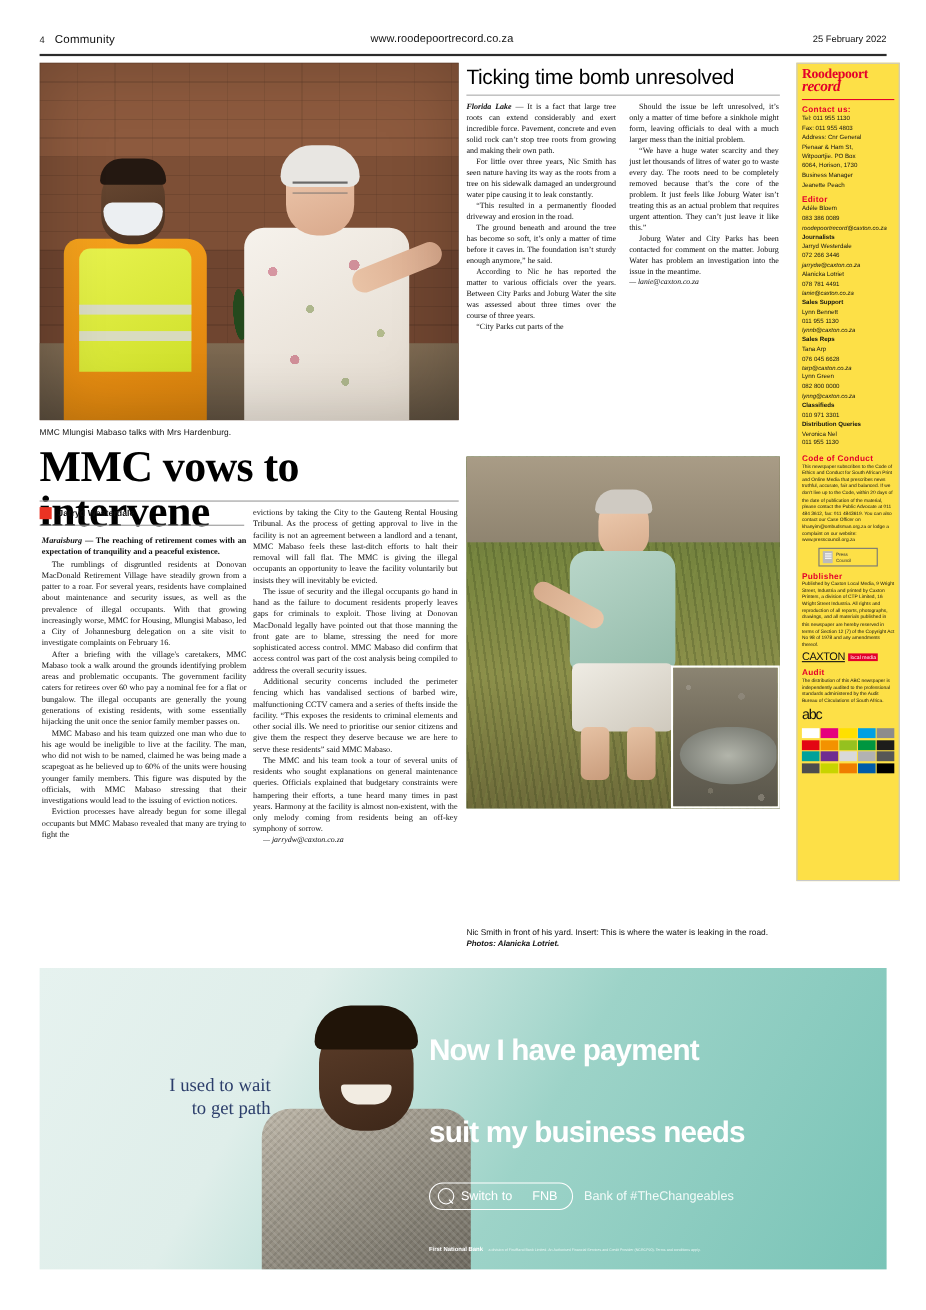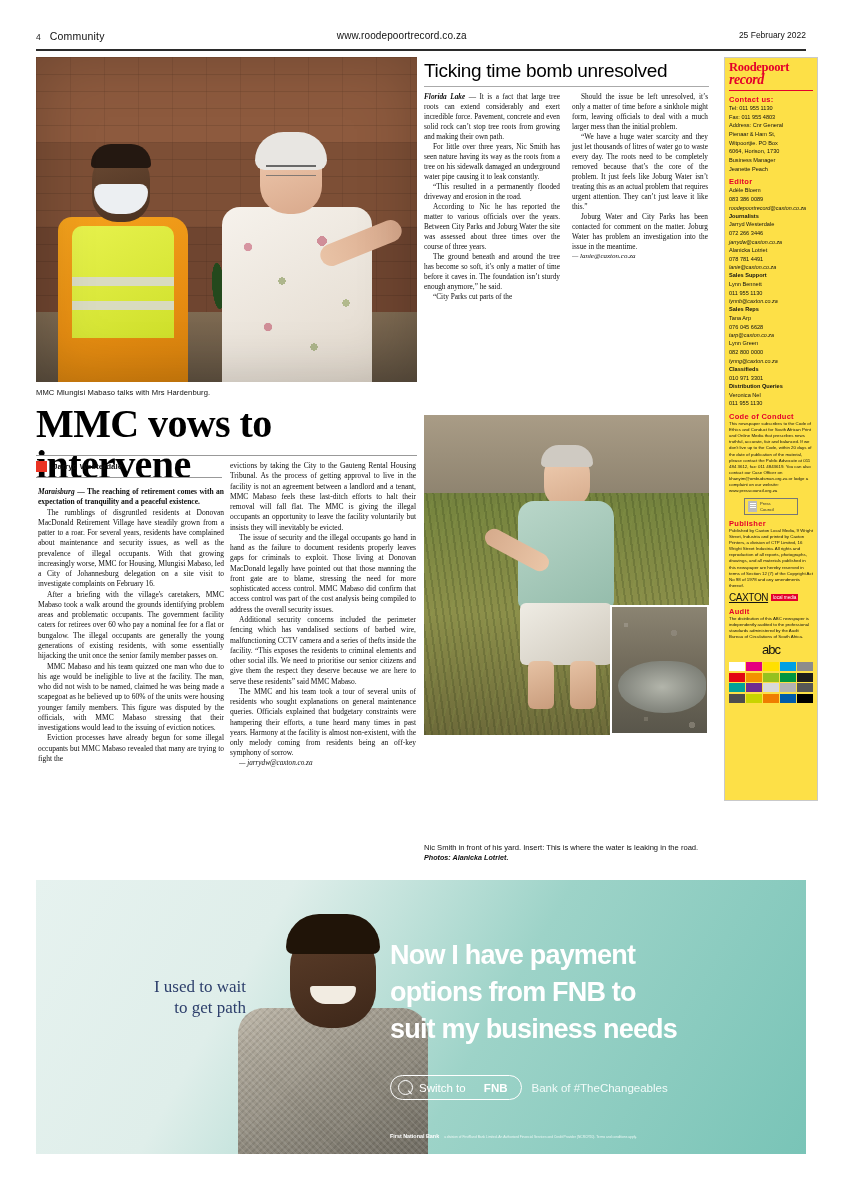--- a/index.html
+++ b/index.html
@@ -200,21 +200,21 @@
      display:flex; align-items:center; gap:3px; }
   .press-badge .pb-ic { width:9px; height:11px; background:#bbb; position:relative; }
   .press-badge .pb-ic:after{content:"";position:absolute;left:1.5px;top:2px;width:6px;height:1px;
      background:#fff;box-shadow:0 2px 0 #fff,0 4px 0 #fff;}
   .press-badge .pb-tx { font-family:"Liberation Sans", sans-serif; font-size:4.2px; line-height:1.25; color:#333; }
   .caxton-row { display:flex; align-items:center; gap:3px; margin:3px 0 2px; }
   .caxton-word { font-family:"Liberation Sans", sans-serif; font-size:10px; letter-spacing:-.4px; color:#111;text-decoration:underline; }
   .caxton-tag { font-family:"Liberation Sans", sans-serif; font-size:4.6px; background:#e4002b;
      color:#fff; padding:1px 2px; }
   .abc-logo { font-family:"Liberation Sans", sans-serif; font-size:13px; color:#111;
-     letter-spacing:-1px; margin:2px 0;text-align:center; }
+     letter-spacing:-1px; margin:2px 0; }
   .swatches { display:grid; grid-template-columns:repeat(5,1fr); gap:1.5px; margin-top:5px; }
   .swatches i { display:block; height:9px; }
 
   
   .advert { position:absolute; left:36px; top:880px; width:770px; height:274px; overflow:hidden;
      background:linear-gradient(120deg,#e6f2ef 0%,#dfeeea 28%,#9dd3c8 58%,#79c4b7 100%); }
   .ad-left-text { position:absolute; left:30px; top:96px; width:180px; text-align:right;
      font-family:Liberation Serif, serif; font-size:17px; color:#2c3e6b; line-height:1.25; }
   .ad-person { position:absolute; left:196px; top:10px; width:200px; height:264px; }
   .ad-person .pjacket { position:absolute; left:6px; top:118px; width:190px; height:146px;
@@ -233,21 +233,21 @@
   .ad-h { position:absolute; left:390px; width:420px;
      font-family:"Liberation Sans", sans-serif; font-weight:700; font-size:27px;
      color:#ffffff; letter-spacing:-.8px; line-height:1.12; }
   .ad-cta { position:absolute; left:390px; top:1075px; display:flex; align-items:center; gap:10px; }
   .cta-pill { display:flex; align-items:center; gap:6px; border:1.4px solid #fff; border-radius:999px;
      padding:4px 13px 4px 7px; }
   .cta-circ { width:15px; height:15px; border:1.4px solid #fff; border-radius:50%; position:relative; }
   .cta-circ:after{content:"";position:absolute;left:9px;top:9px;width:5px;height:1.4px;background:#fff;
      transform:rotate(45deg);transform-origin:left center;}
   .cta-txt { font-family:"Liberation Sans", sans-serif; font-size:11.5px; color:#fff; }
-  .cta-txt b { font-weight:700;padding-left:15px; }
+  .cta-txt b { font-weight:400;padding-left:15px; }
   .ad-tagline { font-family:"Liberation Sans", sans-serif; font-size:11.5px; color:#f2fbf9; }
   .ad-foot { position:absolute; left:390px; top:1133px; width:410px; display:flex; align-items:baseline; gap:5px; }
   .ad-foot .fnb-b { font-family:"Liberation Sans", sans-serif; font-size:5.4px; font-weight:700; color:#fff; }
   .ad-foot .fine { font-family:"Liberation Sans", sans-serif; font-size:3.3px; color:#eaf7f4; line-height:1.2; }
 </style>
 </head>
 <body>
 
 <div class="page">
 
@@ -312,22 +312,22 @@
     <p class="sig">— jarrydw@caxton.co.za</p>
   </div>
 
   <div class="headline2">Ticking time bomb unresolved</div>
   <div class="rule-hl2"></div>
 
   <div class="col" id="rcol1">
     <p class="first"><span class="place">Florida Lake</span> — <span>It is a fact that large tree roots can extend considerably and exert incredible force. Pavement, concrete and even solid rock can’t stop tree roots from growing and making their own path.</span></p>
     <p>For little over three years, Nic Smith has seen nature having its way as the roots from a tree on his sidewalk damaged an underground water pipe causing it to leak constantly.</p>
     <p>“This resulted in a permanently flooded driveway and erosion in the road.</p>
+    <p>The ground beneath and around the tree has become so soft, it’s only a matter of time before it caves in. The foundation isn’t sturdy enough anymore,” he said.</p>
     <p>According to Nic he has reported the matter to various officials over the years. Between City Parks and Joburg Water the site was assessed about three times over the course of three years.</p>
-    <p>The ground beneath and around the tree has become so soft, it’s only a matter of time before it caves in. The foundation isn’t sturdy enough anymore,” he said.</p>
     <p>“City Parks cut parts of the</p>
   </div>
 
   <div class="col" id="rcol2">
     <p>Should the issue be left unresolved, it’s only a matter of time before a sinkhole might form, leaving officials to deal with a much larger mess than the initial problem.</p>
     <p>“We have a huge water scarcity and they just let thousands of litres of water go to waste every day. The roots need to be completely removed because that’s the core of the problem. It just feels like Joburg Water isn’t treating this as an actual problem that requires urgent attention. They can’t just leave it like this.”</p>
     <p>Joburg Water and City Parks has been contacted for comment on the matter. Joburg Water has problem an investigation into the issue in the meantime.</p>
     <p class="email">— lanie@caxton.co.za</p>
   </div>
 
@@ -458,21 +458,20 @@
     <div class="ad-person">
       <div class="pjacket"></div>
         <div class="ptex"></div>
       <div class="phead"></div>
         <div class="phair"></div>
         <div class="psmile"></div>
     </div>
   </div>
 
   <div class="ad-h" style="top:940px;">Now I have payment</div>
-  <div class="ad-h" style="top:977px;">options from FNB to</div>
   <div class="ad-h" style="top:1014px;">suit my business needs</div>
 
   <div class="ad-cta">
     <span class="cta-pill">
       <span class="cta-circ"></span>
       <span class="cta-txt"><span>Switch to </span><b>FNB</b></span>
     </span>
     <span class="ad-tagline">Bank of #TheChangeables</span>
   </div>
 

